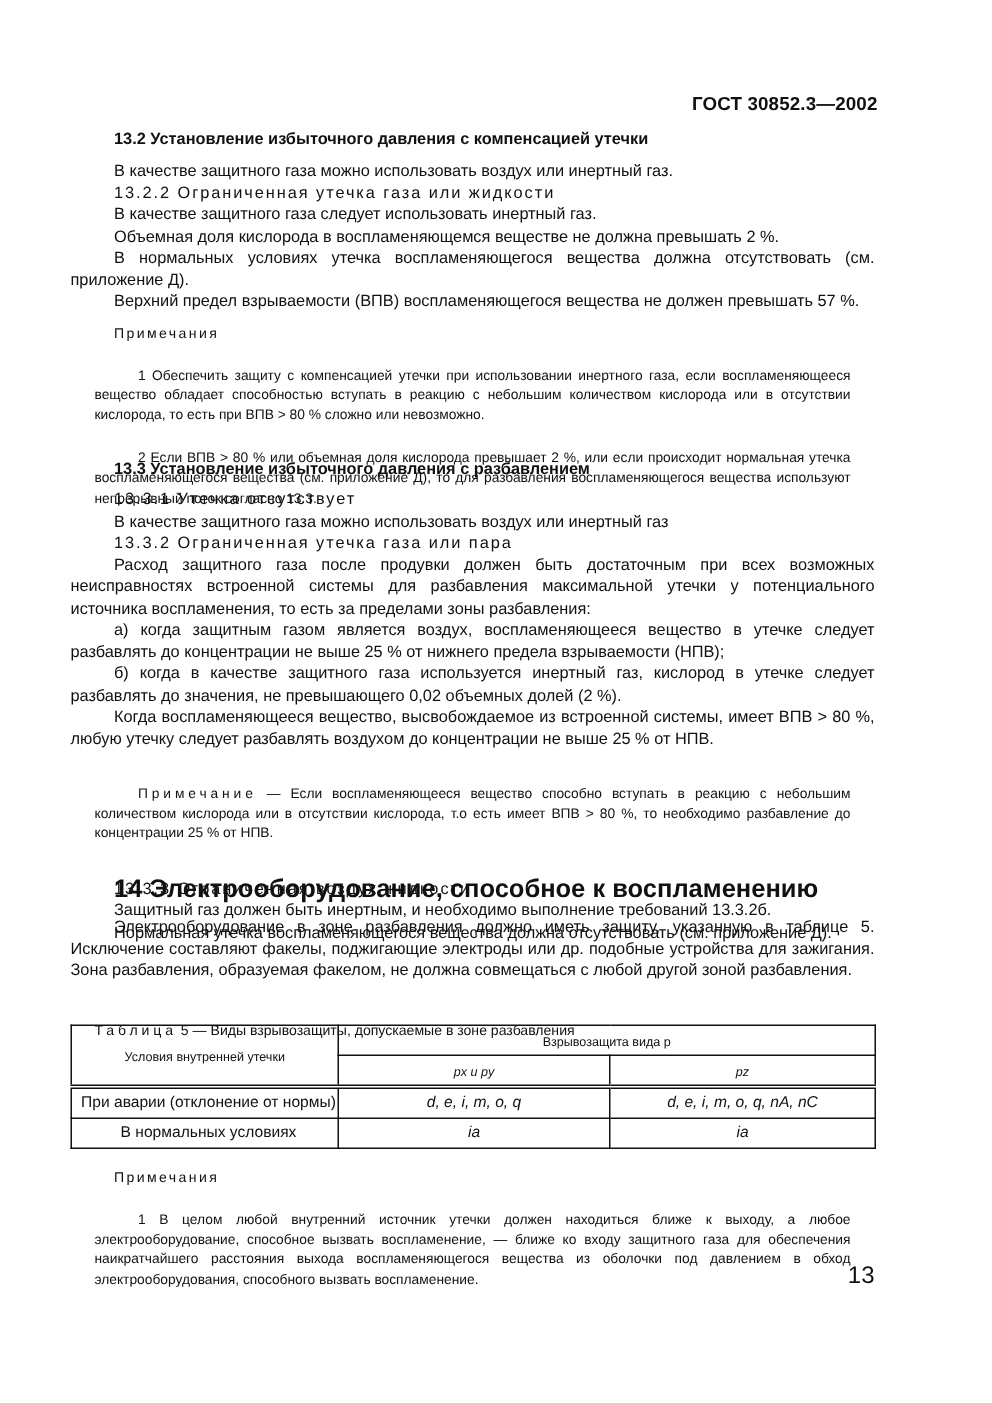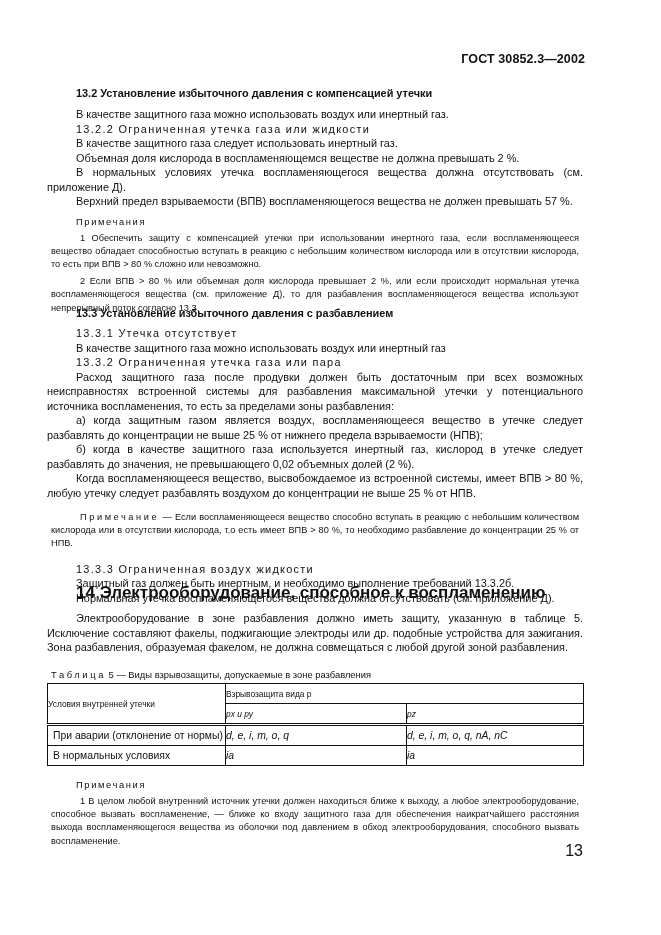--- a/index.html
+++ b/index.html
@@ -1,33 +1,33 @@
 <!DOCTYPE html>
 <html><head>
 <meta charset="utf-8">
 <style>
   html, body { margin: 0; padding: 0; background: #ffffff; }
   body { width: 661px; height: 935px; position: relative; overflow: hidden;
          font-family: "Liberation Sans", sans-serif; color: #111; }
   .abs { position: absolute; }
-  .hdr { top: 52px; right: 76px; font-size: 12.5px; font-weight: bold; letter-spacing: 0.1px; }
+  .hdr { top: 62px; right: 76px; font-size: 12.5px; font-weight: bold; letter-spacing: 0.1px; }
   .page { position: absolute; left: 47px; width: 536px; }
   .t { font-size: 10.9px; line-height: 14.5px; margin: 0; text-align: justify; }
   .ind { text-indent: 29px; }
   .in { padding-left: 29px; }
   .h2 { font-size: 10.9px; font-weight: bold; padding-left: 29px; margin: 0; line-height: 14px; }
   .h1 { font-size: 17px; font-weight: bold; padding-left: 29px; margin: 0; line-height: 16px; }
   .sp { letter-spacing: 1.3px; }
   .spn { letter-spacing: 2.6px; }
-  .note { font-size: 9.2px; line-height: 13.2px; margin: 4px; text-align: justify; }
+  .note { font-size: 9.2px; line-height: 13.2px; margin: 16px; text-align: justify; }
   .note.ind { text-indent: 29px; }
   .noteh { font-size: 9.4px; letter-spacing: 1.6px; padding-left: 29px; margin: 0; line-height: 13px; }
   .num { position: absolute; top: 842px; right: 78px; font-size: 16px; }
   table.t5 { position: absolute; left: 47px; top: 683px; width: 537px; border-collapse: collapse; font-size: 10.4px; }
-  table.t5 td { border: 1px solid #111; padding: 0; text-align: left; }
+  table.t5 td { border: 1px solid #111; padding: 0; text-align: center; }
   .hsmall { font-size: 8.4px; height: 19px; }
   .rowh { height: 19px; }
   .left { text-align: center; padding-left: 5px !important; }
   .dbl { border-bottom: 3px double #111 !important; }
   .it { font-style: italic; }
 </style>
 </head>
 <body>
 
 <div class="abs hdr">ГОСТ 30852.3—2002</div>

